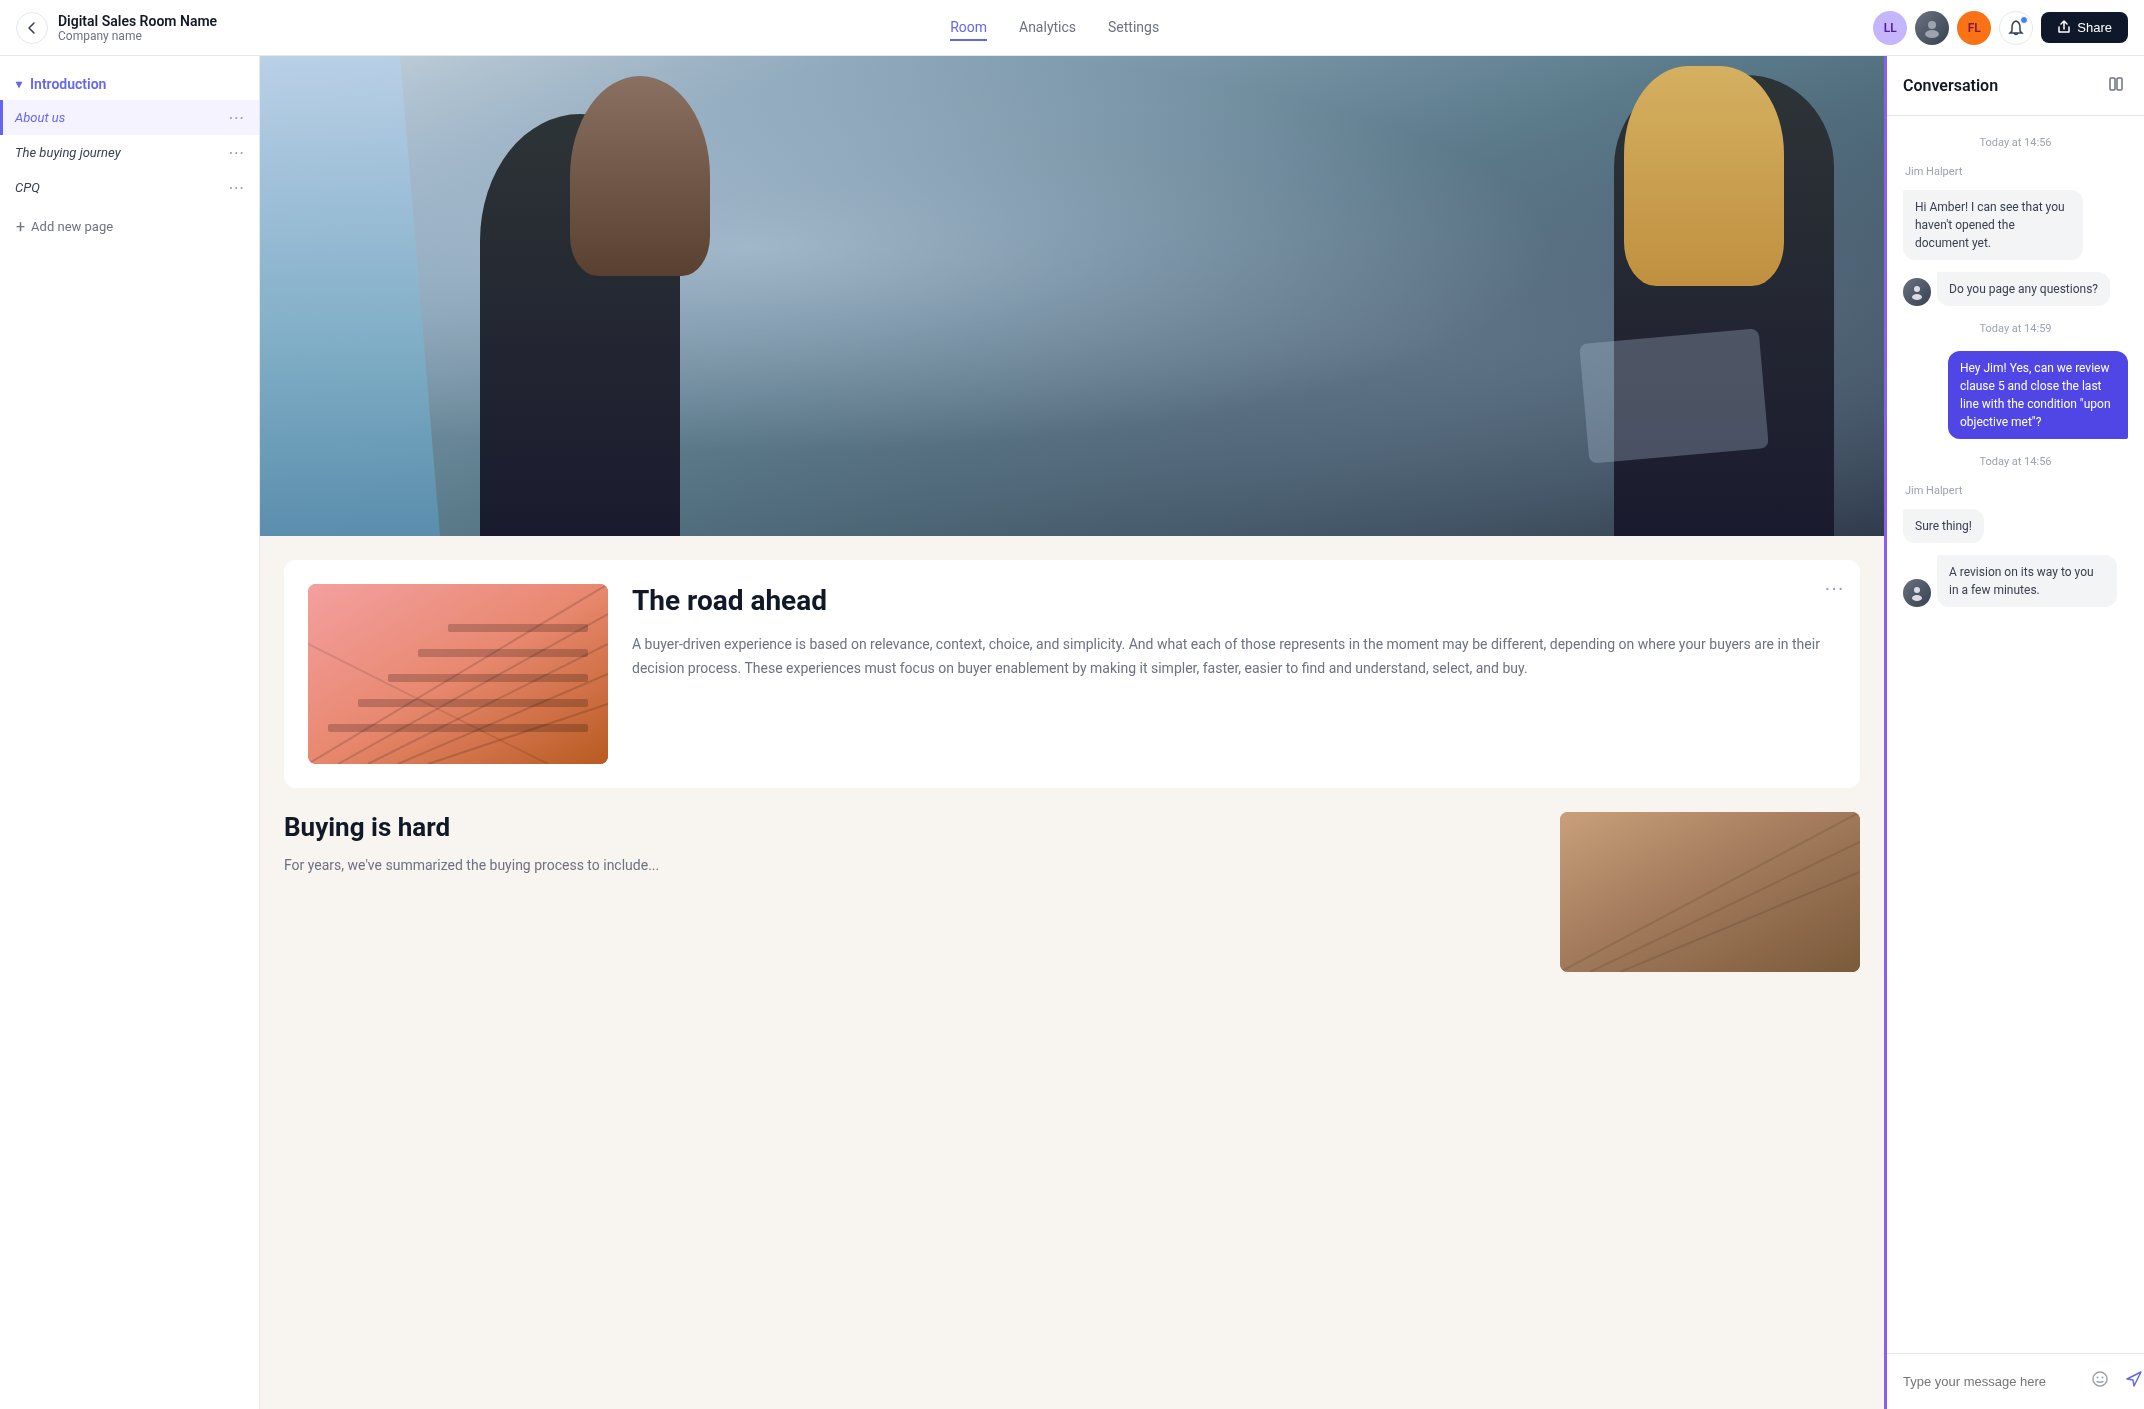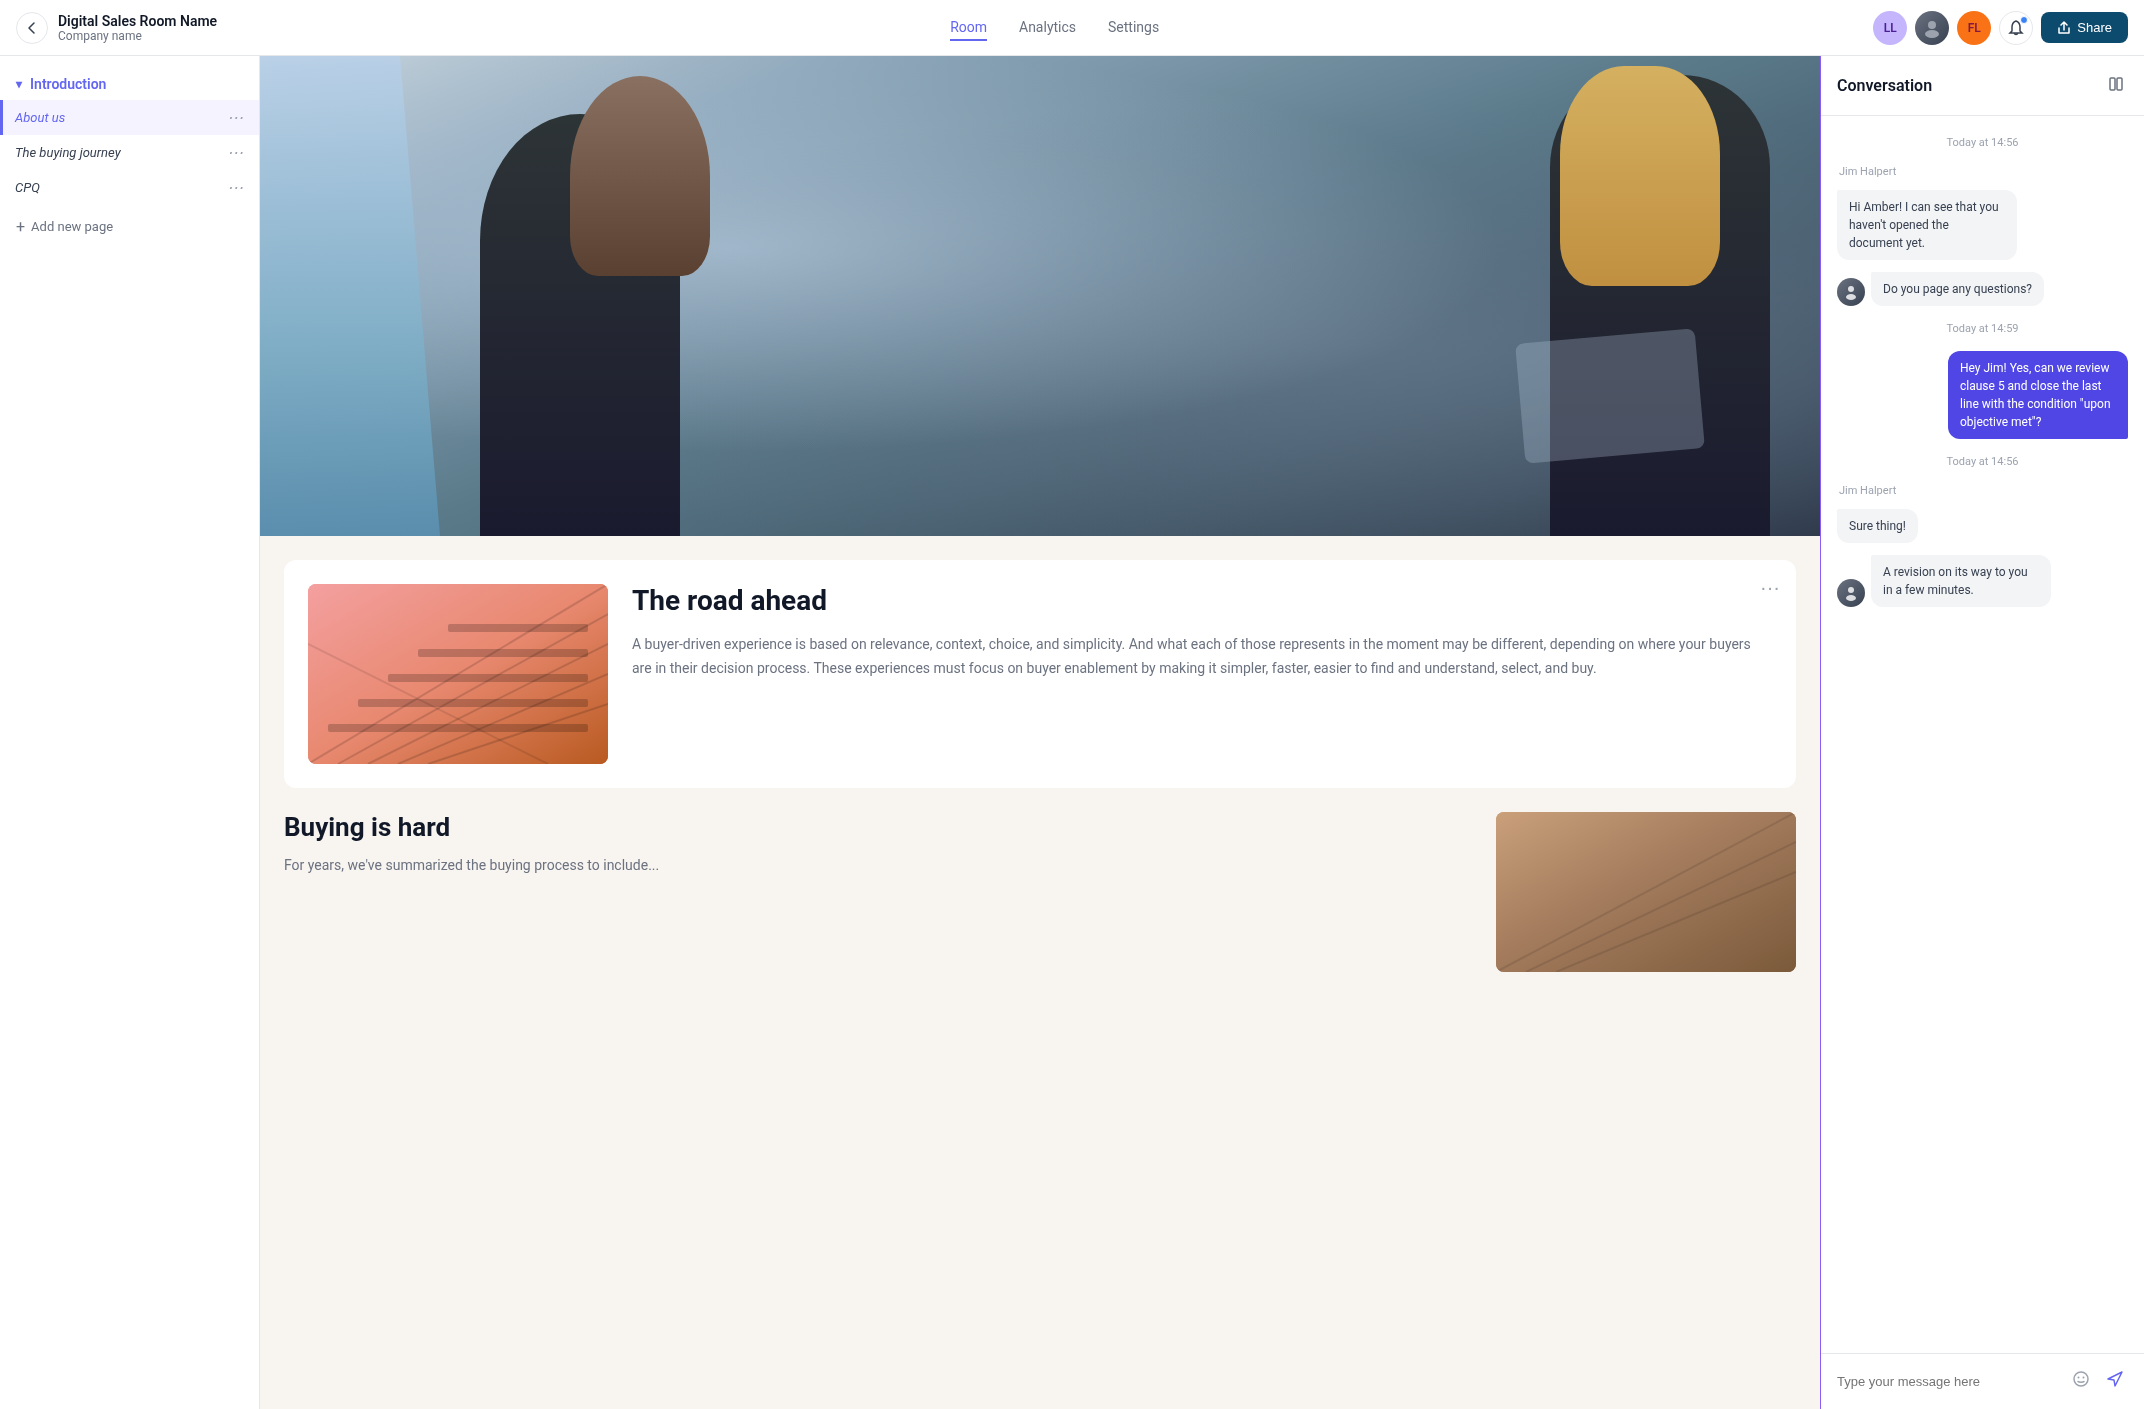--- a/index.html
+++ b/index.html
@@ -87,29 +87,29 @@
     }
     .notif-dot {
       width: 8px; height: 8px;
       background: #3b82f6;
       border-radius: 50%;
       position: absolute;
       top: 4px; right: 4px;
       border: 1px solid #fff;
     }
     .share-btn {
-      background: #0c4a6e;
+      background: #0f172a;
       color: #fff;
       border: none;
       border-radius: 8px;
       padding: 8px 16px;
       font-size: 13px;
       font-weight: 500;
       cursor: pointer;
-      display: flex; align-items: flex-end; gap: 6px;
+      display: flex; align-items: flex-start; gap: 6px;
     }
 
     
     .main-layout {
       display: flex;
       height: calc(100vh - 56px);
     }
 
     
     .sidebar {
@@ -231,23 +231,23 @@
       width: 300px;
       height: 160px;
       border-radius: 8px;
       background: linear-gradient(135deg, #c9a07a 0%, #a0785a 50%, #7a5a3a 100%);
       flex-shrink: 0;
       overflow: hidden;
     }
 
     
     .conversation-panel {
-      width: 324px;
+      width: 260px;
       background: #fff;
-      border-left: 1px solid #8b5cf6;
+      border-left: 3px solid #8b5cf6;
       display: flex;
       flex-direction: column;
       flex-shrink: 0;
     }
     .conv-header {
       display: flex;
       align-items: center;
       justify-content: space-between;
       padding: 16px;
       border-bottom: 1px solid #e5e7eb;

